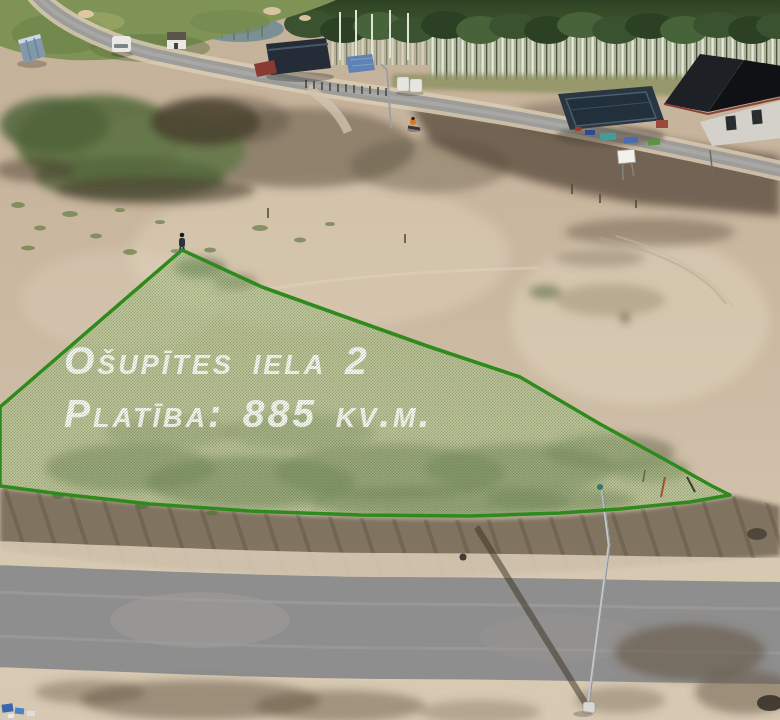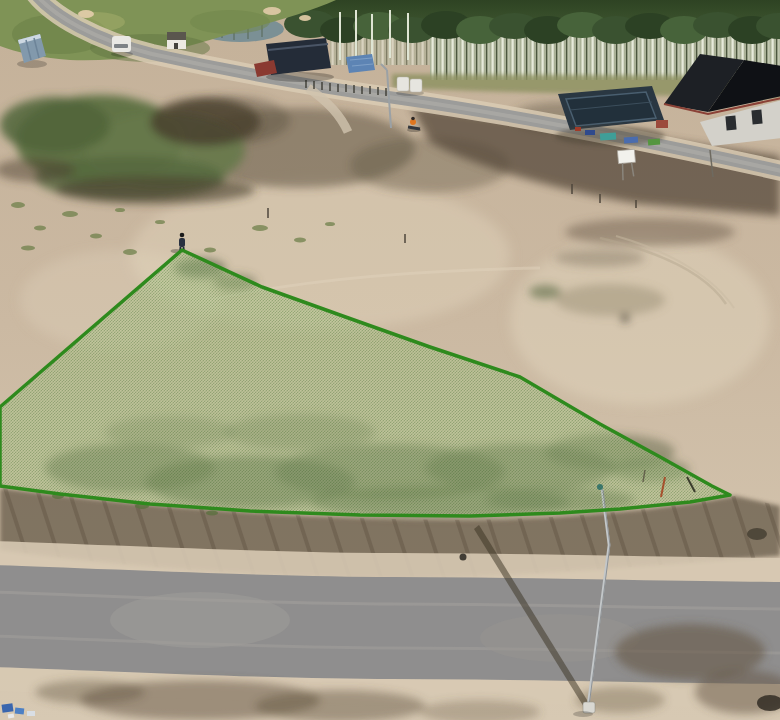--- a/index.html
+++ b/index.html
@@ -342,19 +342,23 @@
     <g>
       <polygon points="587,712 592,708 479,525 474,529" fill="#37301f" opacity=".5"></polygon>
       <polyline points="602,489 609,545 588,706" fill="none" stroke="#c3c7c9" stroke-width="2.6"></polyline>
       <polyline points="603,490 610,545 589,706" fill="none" stroke="#8d9194" stroke-width="1"></polyline>
       <circle cx="600" cy="487" r="3" fill="#3d7a74"></circle>
       <rect x="583" y="702" width="12" height="11" rx="2" fill="#d9d8d2" stroke="#8b887f" stroke-width=".5"></rect>
       <ellipse cx="583" cy="714" rx="10" ry="3" fill="#000" opacity=".2"></ellipse>
     </g>
   </svg>
 
+  <div class="plot-label">
+    <div class="line1">Ošupītes iela 2</div>
+    <div class="line2">Platība: 885 kv.m.</div>
+  </div>
 
   <div class="hatch"></div>
 
   <svg class="outline" width="780" height="720" viewBox="0 0 780 720">
     <path d="M182,250 L262,287 L340,315 L430,347 L520,377 L600,424 L662,458 L712,486 L730,495 L690,502 L620,509 L560,513 L470,516 L360,515 L250,511 L150,504 L60,494 L0,486 L0,407 Z" fill="none" stroke="#2e8a1d" stroke-width="3.5" stroke-linejoin="round"></path>
   </svg>
 </div>
 
 </body></html>

